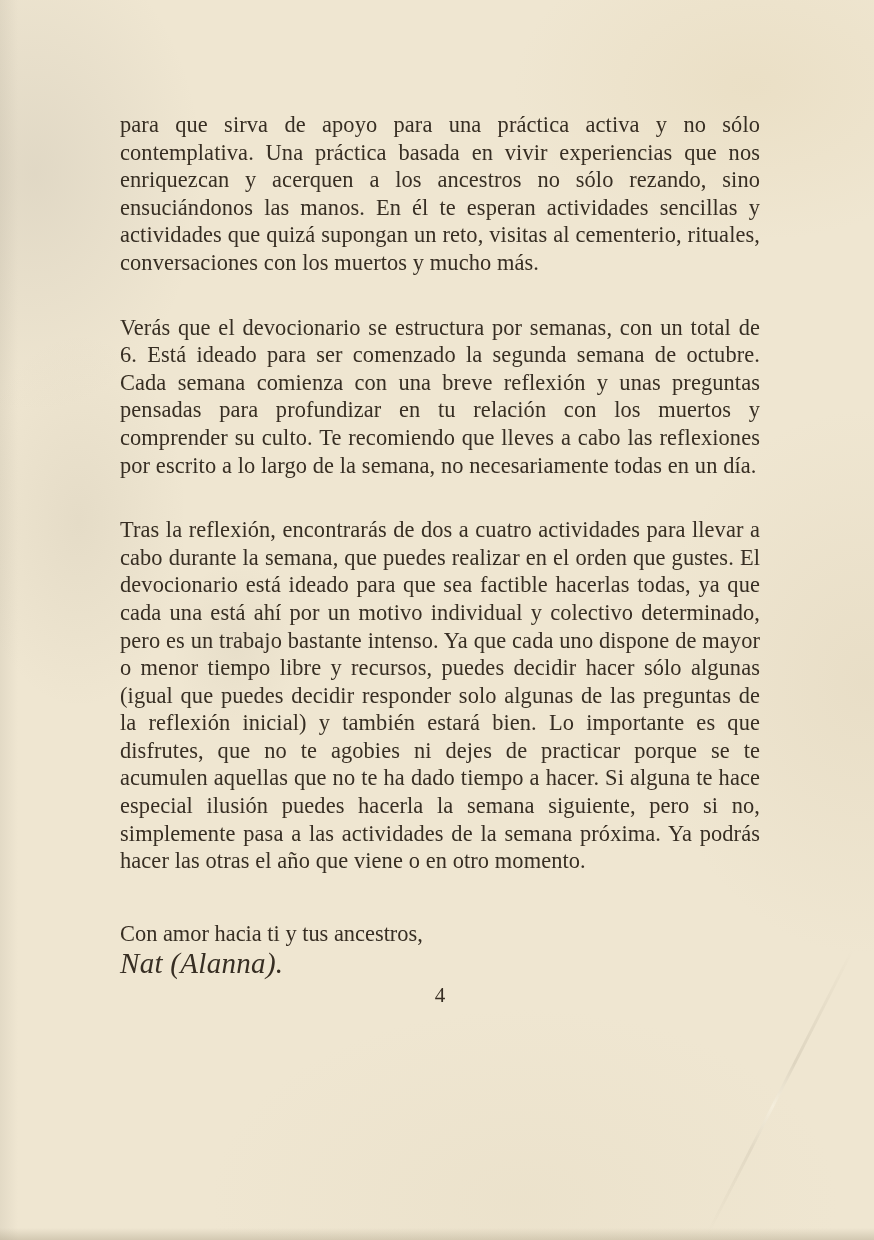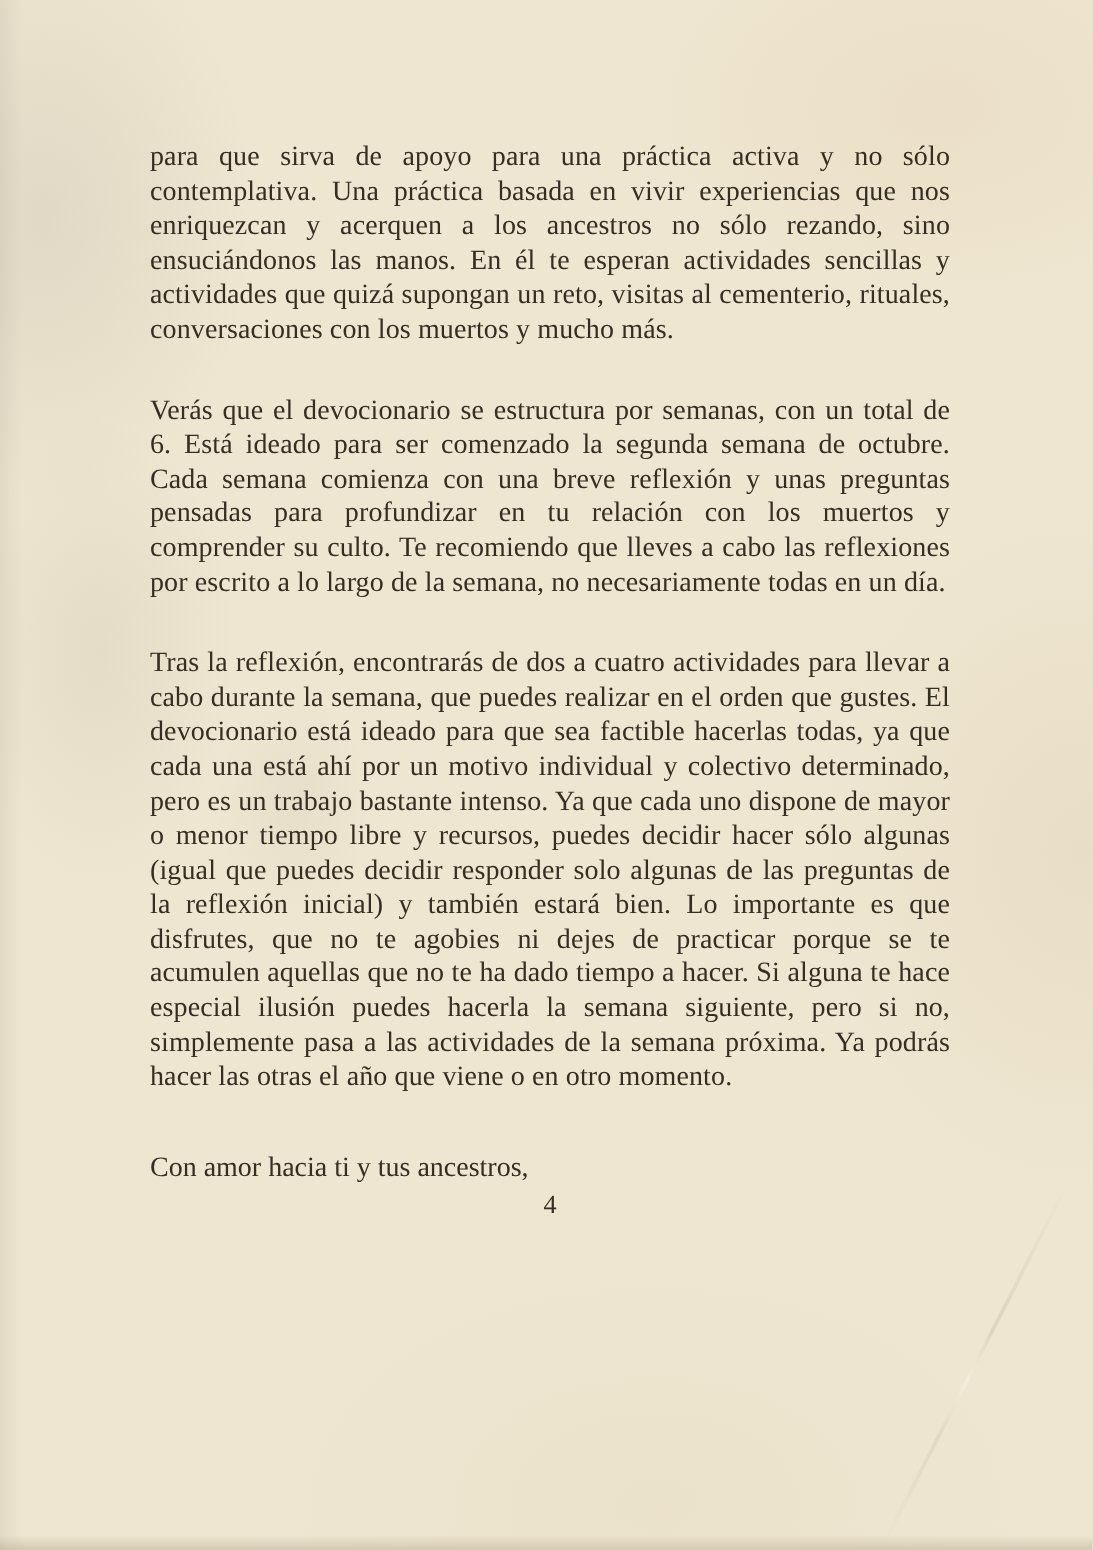--- a/index.html
+++ b/index.html
@@ -96,18 +96,19 @@
 
     <p class="body-par">para que sirva de apoyo para una práctica activa y no sólo contemplativa. Una práctica basada en vivir experiencias que nos enriquezcan y acerquen a los ancestros no sólo rezando, sino ensuciándonos las manos. En él te esperan actividades sencillas y actividades que quizá supongan un reto, visitas al cementerio, rituales, conversaciones con los muertos y mucho más.</p>
 
     <p class="body-par">Verás que el devocionario se estructura por semanas, con un total de 6. Está ideado para ser comenzado la segunda semana de octubre. Cada semana comienza con una breve reflexión y unas preguntas pensadas para profundizar en tu relación con los muertos y comprender su culto. Te recomiendo que lleves a cabo las reflexiones por escrito a lo largo de la semana, no necesariamente todas en un día.</p>
 
     <p class="body-par">Tras la reflexión, encontrarás de dos a cuatro actividades para llevar a cabo durante la semana, que puedes realizar en el orden que gustes. El devocionario está ideado para que sea factible hacerlas todas, ya que cada una está ahí por un motivo individual y colectivo determinado, pero es un trabajo bastante intenso. Ya que cada uno dispone de mayor o menor tiempo libre y recursos, puedes decidir hacer sólo algunas (igual que puedes decidir responder solo algunas de las preguntas de la reflexión inicial) y también estará bien. Lo importante es que disfrutes, que no te agobies ni dejes de practicar porque se te acumulen aquellas que no te ha dado tiempo a hacer. Si alguna te hace especial ilusión puedes hacerla la semana siguiente, pero si no, simplemente pasa a las actividades de la semana próxima. Ya podrás hacer las otras el año que viene o en otro momento.</p>
 
 
     <div class="closing-row">
       <span class="closing">Con amor hacia ti y tus ancestros,</span>
+      <span class="signature">Nat (Alanna).</span>
     </div>
 
     <div class="page-number">4</div>
 
   </main>
 </div>
 
 </body></html>

